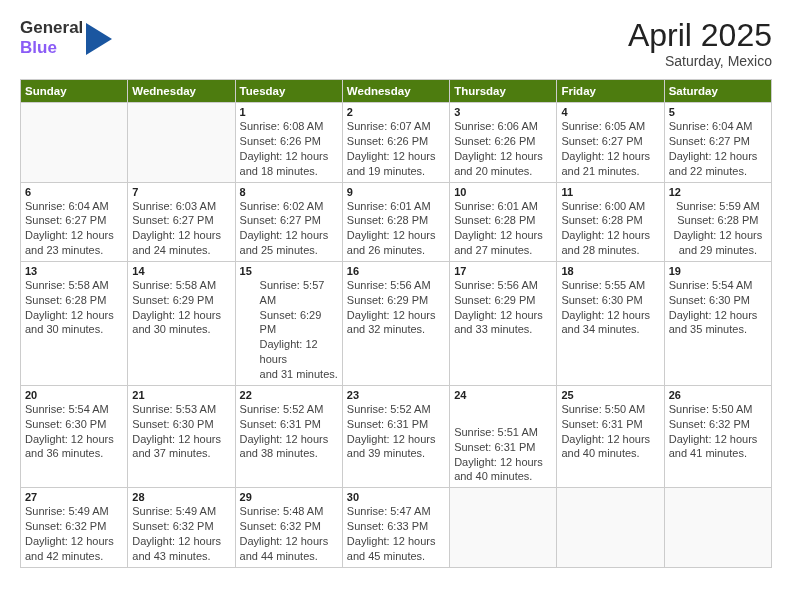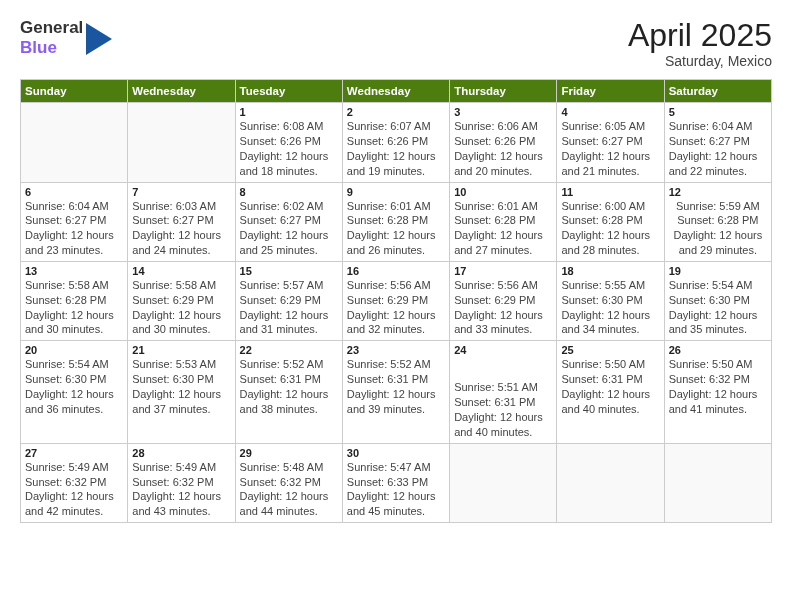--- a/index.html
+++ b/index.html
@@ -219,21 +219,21 @@
           </td>
           <td>
             <span class="day-num">14</span>
             <div class="day-info" style="white-space: pre-line;">Sunrise: 5:58 AM
 Sunset: 6:29 PM
 Daylight: 12 hours
 and 30 minutes.</div>
           </td>
           <td>
             <span class="day-num">15</span>
-            <div class="day-info" style="white-space: pre-line;">Sunrise: 5:57 AM
+            <div class="day-info" style="white-space: pre-line; margin-left: 20px;">Sunrise: 5:57 AM
 Sunset: 6:29 PM
 Daylight: 12 hours
 and 31 minutes.</div>
           </td>
           <td>
             <span class="day-num">16</span>
             <div class="day-info" style="white-space: pre-line;">Sunrise: 5:56 AM
 Sunset: 6:29 PM
 Daylight: 12 hours
 and 32 minutes.</div>

